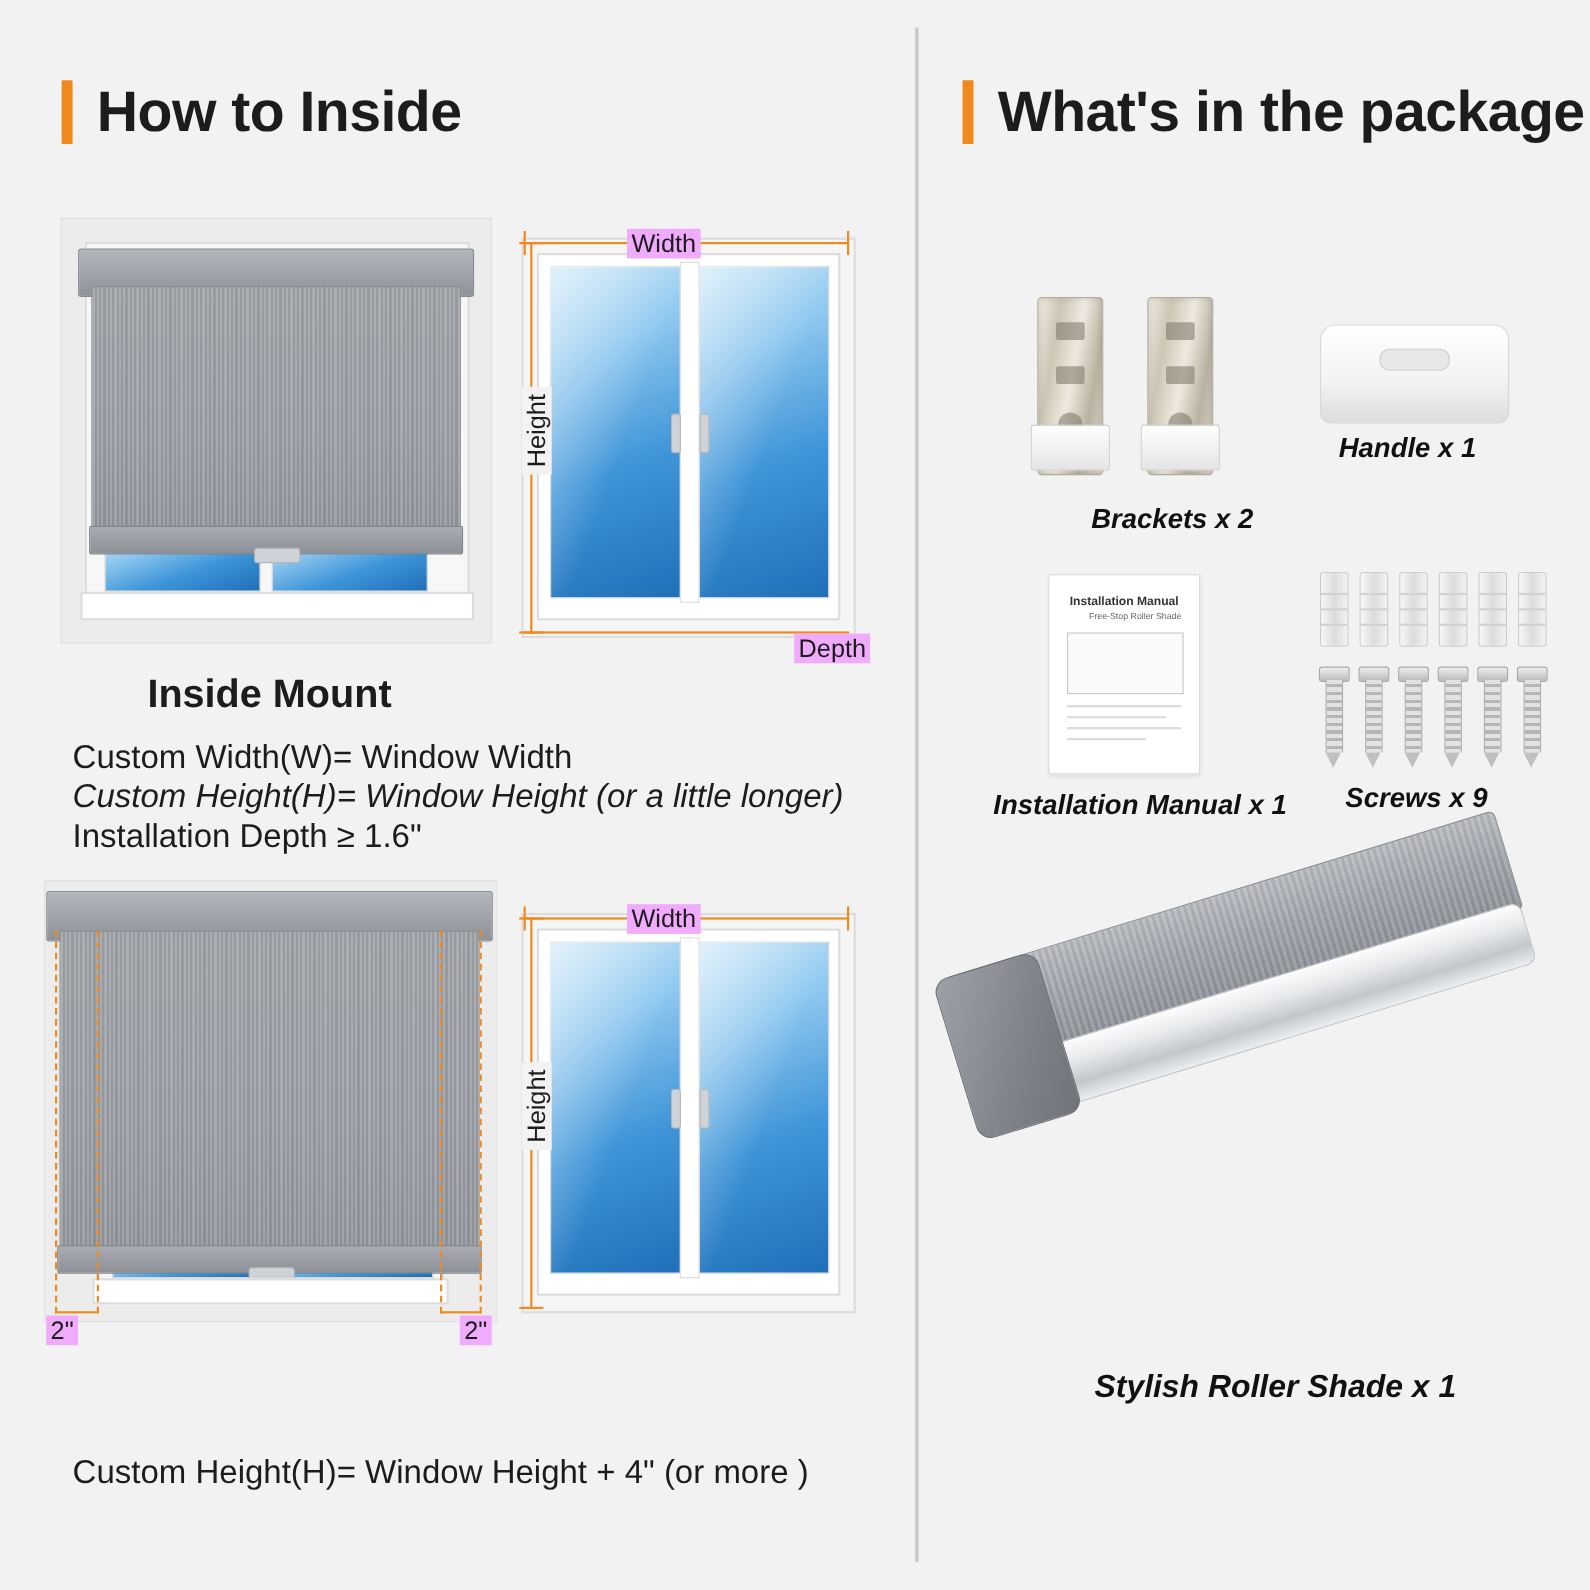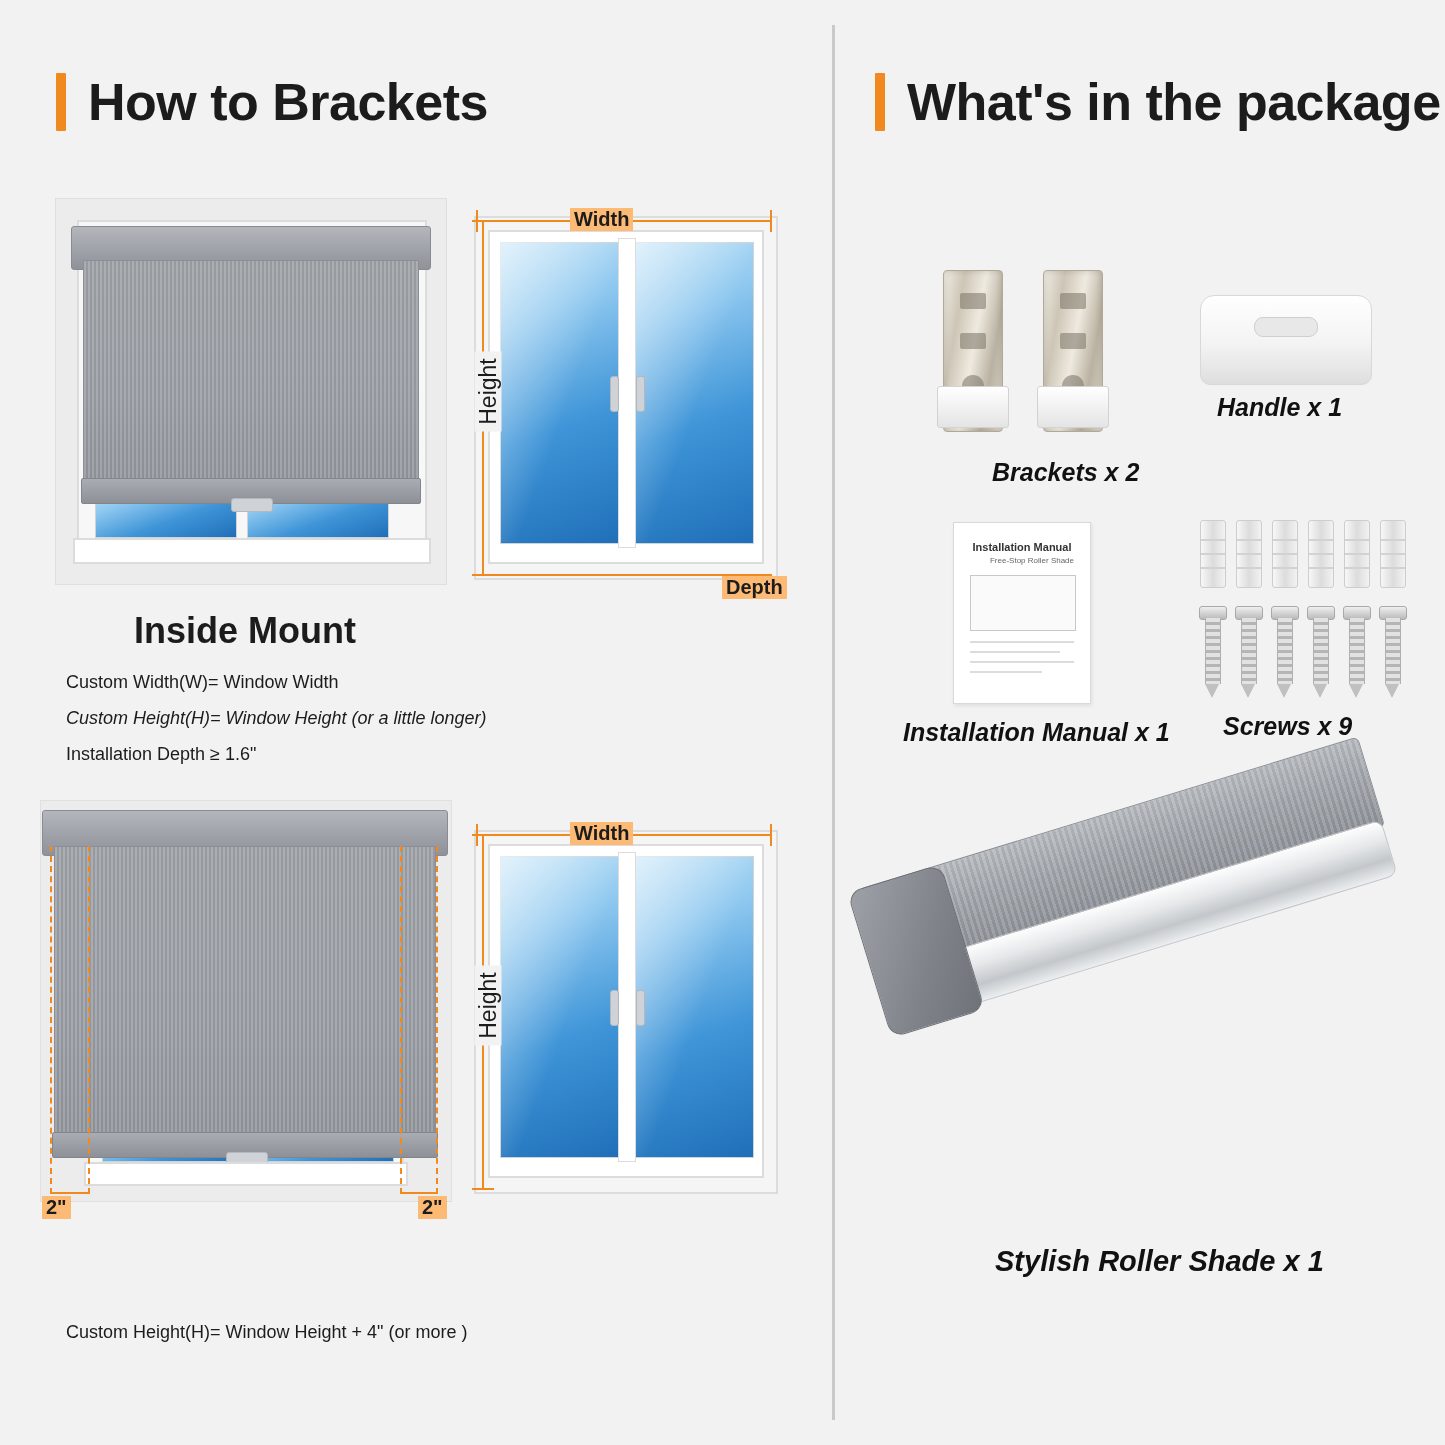--- a/index.html
+++ b/index.html
@@ -52,29 +52,29 @@
     border:1px solid #cfd4d8;
   }
   .glass-sheen{
     position:absolute;
     background:linear-gradient(110deg, rgba(255,255,255,.55), rgba(255,255,255,0) 55%);
   }
   .mullion{position:absolute;background:#ffffff;border:1px solid #dcdcdc;}
   .handle-bar{position:absolute;background:#cfd3d7;border:1px solid #b4b8bc;border-radius:3px;}
 
   
-  .meas-label{position:absolute;font-size:20px;color:#1c1c1c;font-weight:700;background:#fdba74;padding:0 4px;}
+  .meas-label{position:absolute;font-size:23px;color:#1c1c1c;font-weight:400;background:#f0abfc;padding:0 4px;}
   .meas-vert{position:absolute;font-size:23px;color:#1c1c1c;transform:rotate(-90deg);transform-origin:center;}
   .arrow-h{position:absolute;height:2px;background:#f08a1e;}
   .arrow-v{position:absolute;width:2px;background:#f08a1e;}
   .tick{position:absolute;background:#f08a1e;}
   .dash-v{position:absolute;border-left:2px dashed #f08a1e;}
 
   .caption{position:absolute;font-size:36px;font-weight:bold;color:#1c1c1c;}
-  .bullet{position:absolute;font-size:18px;color:#1c1c1c;white-space:nowrap;}
+  .bullet{position:absolute;font-size:30px;color:#1c1c1c;white-space:nowrap;}
 
   
   .part-label{position:absolute;font-size:25px;font-weight:bold;font-style:italic;color:#111;white-space:nowrap;}
 
   .bracket{
     position:absolute;width:58px;height:160px;border-radius:4px;
     background:linear-gradient(100deg,#f0ece3 0%, #cdc6b6 25%, #efeae0 50%, #b9b2a2 75%, #ded8ca 100%);
     border:1px solid #b0a998;
     box-shadow:inset 0 0 6px rgba(0,0,0,.15);
   }
@@ -139,21 +139,21 @@
 </style>
 </head>
 <body>
 
 <div class="page">
 
   <div class="col-left">
 
     <div class="heading" id="h-left">
       <div class="bar"></div>
-      <div class="htext">How to Brackets</div>
+      <div class="htext">How to Inside</div>
     </div>
 
     <div class="art" style="left:55px;top:198px;width:390px;height:385px;">
       <div class="wall" style="left:0;top:0;width:390px;height:385px;background:#ececec;border:1px solid #dfdfdf;"></div>
 
       <div class="frame-white" style="left:22px;top:22px;width:346px;height:340px;background:#f7f7f7;"></div>
 
       <div class="glass" style="left:40px;top:290px;width:140px;height:48px;"></div>
       <div class="glass" style="left:192px;top:290px;width:140px;height:48px;"></div>
 

